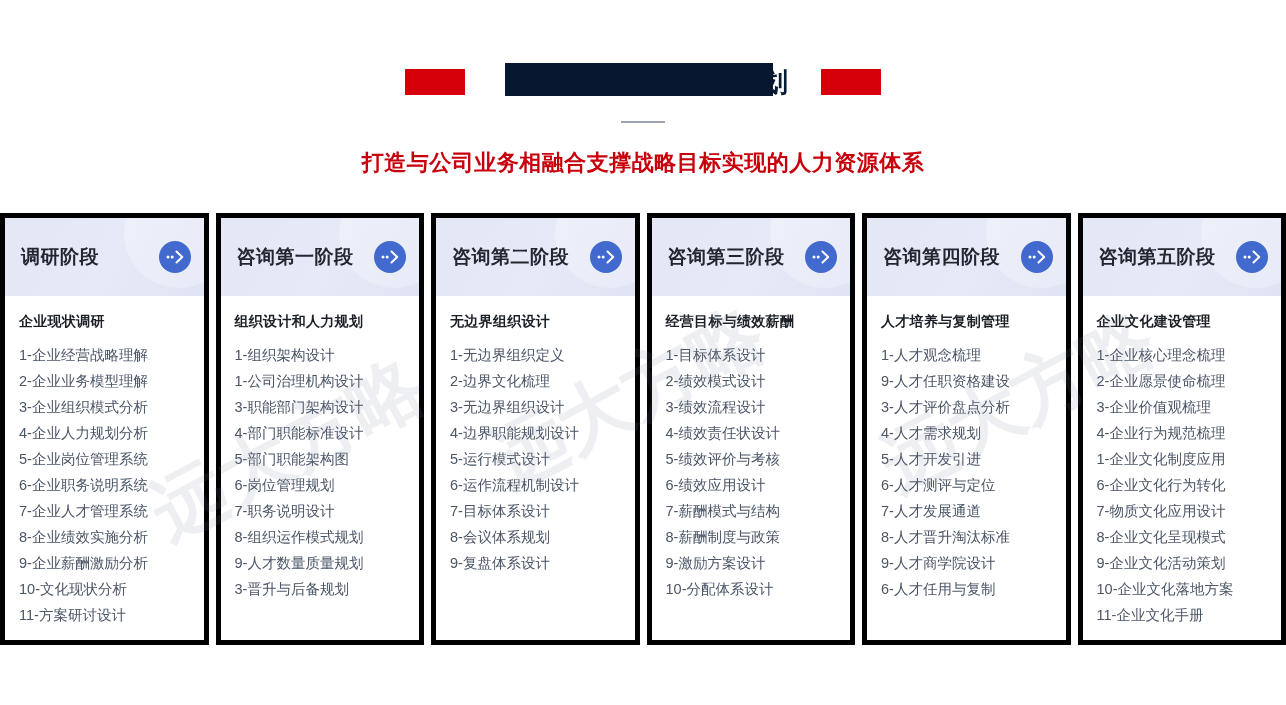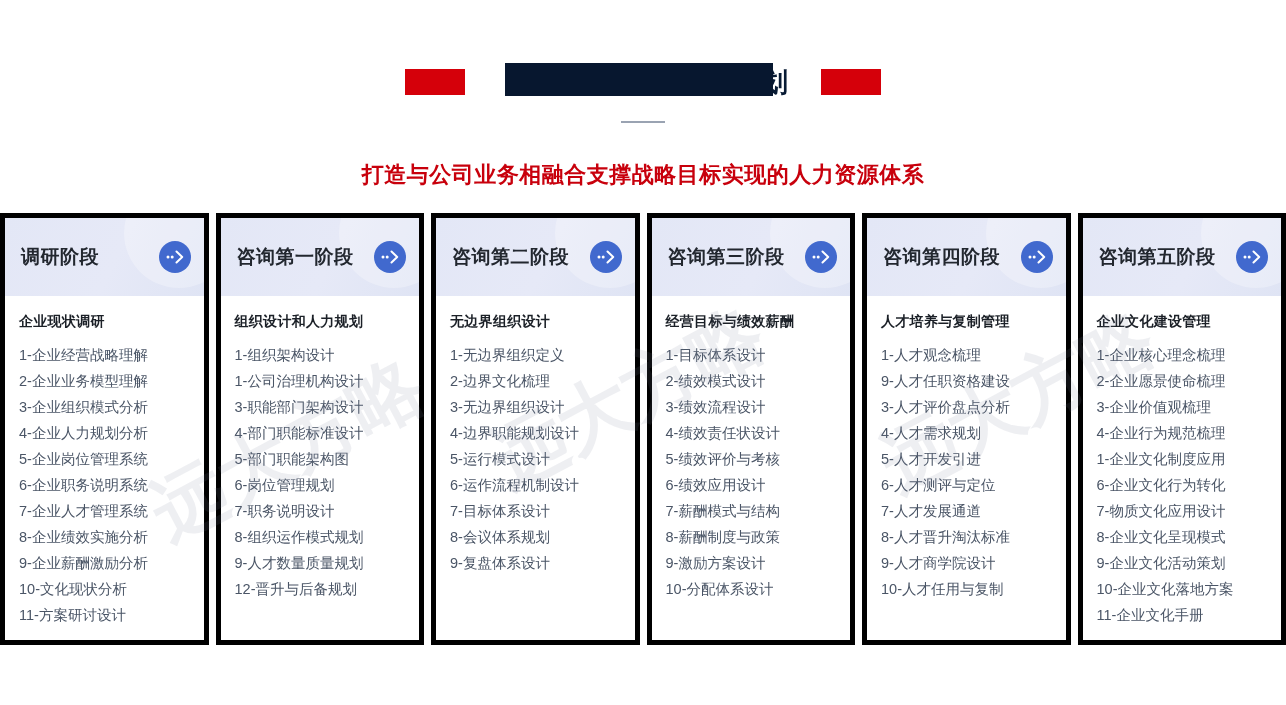--- a/index.html
+++ b/index.html
@@ -65,21 +65,21 @@
     left: 50%;
     transform: translateX(-50%);
     top: 121px;
     width: 44px;
     height: 2px;
     background: #9aa3b2;
   }
   .subtitle {
     position: absolute;
     left: 0;
-    top: 160px;
+    top: 148px;
     width: 1286px;
     text-align: center;
     font-size: 22px;
     font-weight: bold;
     color: #c8000c;
     letter-spacing: 0.5px;
     line-height: 30px;
     white-space: nowrap;
   }
 
@@ -252,21 +252,21 @@
       <ul class="item-list">
         <li>1-组织架构设计</li>
         <li>1-公司治理机构设计</li>
         <li>3-职能部门架构设计</li>
         <li>4-部门职能标准设计</li>
         <li>5-部门职能架构图</li>
         <li>6-岗位管理规划</li>
         <li>7-职务说明设计</li>
         <li>8-组织运作模式规划</li>
         <li>9-人才数量质量规划</li>
-        <li>12-晋升与后备规划</li>
+        <li>3-晋升与后备规划</li>
       </ul>
     </div>
   </div>
 
   <div class="card">
     <div class="card-header">
       <div class="stage-label">咨询第二阶段</div>
       <div class="arrow-badge">
         <svg width="20" height="14" viewBox="0 0 20 14" aria-hidden="true">
           <circle cx="3" cy="7" r="1.5" fill="#ffffff"></circle>
@@ -335,21 +335,21 @@
       <ul class="item-list">
         <li>1-人才观念梳理</li>
         <li>9-人才任职资格建设</li>
         <li>3-人才评价盘点分析</li>
         <li>4-人才需求规划</li>
         <li>5-人才开发引进</li>
         <li>6-人才测评与定位</li>
         <li>7-人才发展通道</li>
         <li>8-人才晋升淘汰标准</li>
         <li>9-人才商学院设计</li>
-        <li>10-人才任用与复制</li>
+        <li>6-人才任用与复制</li>
       </ul>
     </div>
   </div>
 
   <div class="card">
     <div class="card-header">
       <div class="stage-label">咨询第五阶段</div>
       <div class="arrow-badge">
         <svg width="20" height="14" viewBox="0 0 20 14" aria-hidden="true">
           <circle cx="3" cy="7" r="1.5" fill="#ffffff"></circle>

